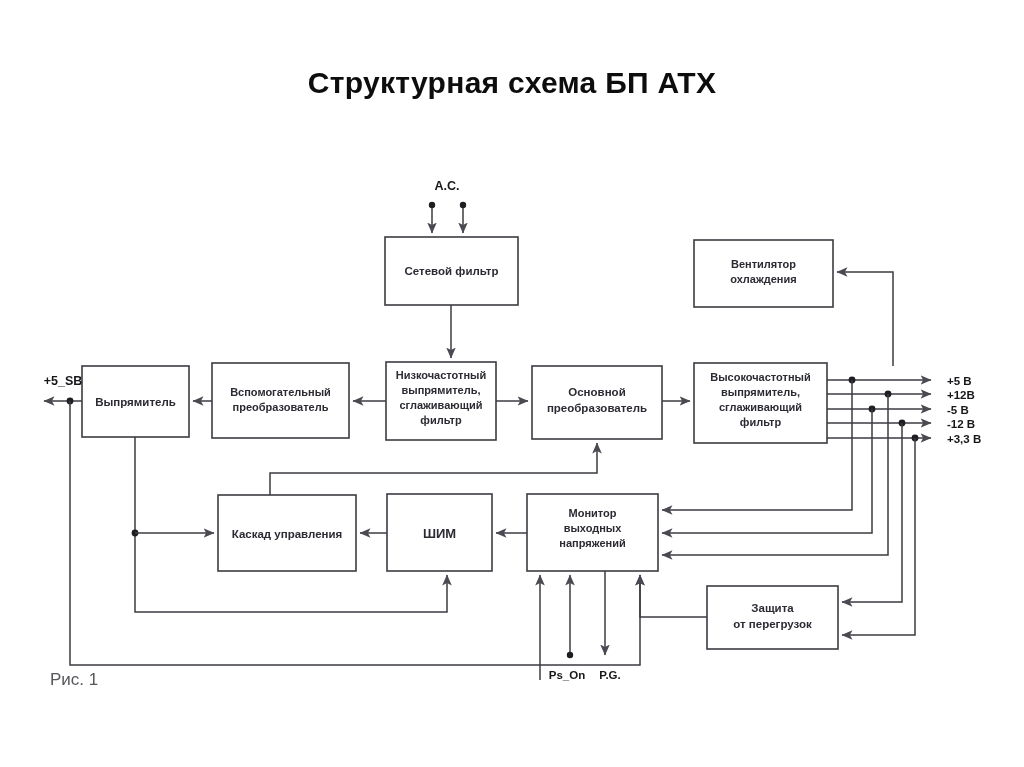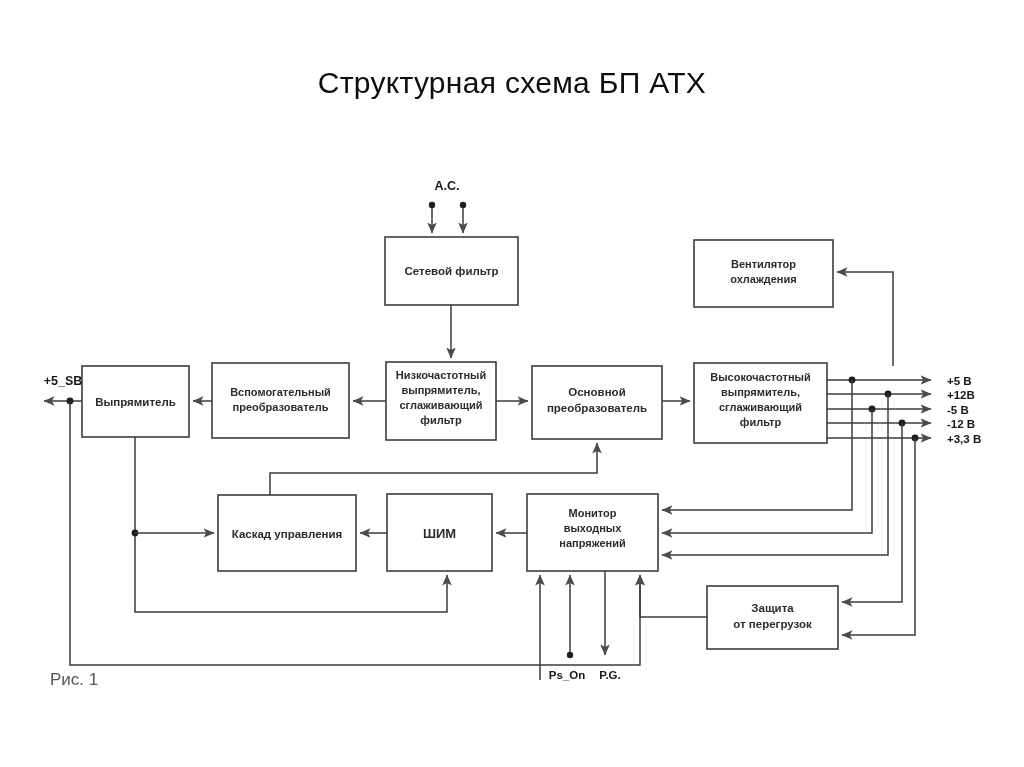--- a/index.html
+++ b/index.html
@@ -17,21 +17,21 @@
     background: #ffffff;
     overflow: hidden;
   }
   #diagram-title {
     position: absolute;
     left: 0;
     top: 66px;
     width: 1024px;
     text-align: center;
     font-size: 30px;
-    font-weight: normal;
+    font-weight: bold;
     color: #0d0d0d;
     letter-spacing: 0.3px;
     font-family: "Liberation Sans", sans-serif;
   }
   #svg-canvas {
     position: absolute;
     left: 0;
     top: 0;
     width: 1024px;
     height: 767px;

